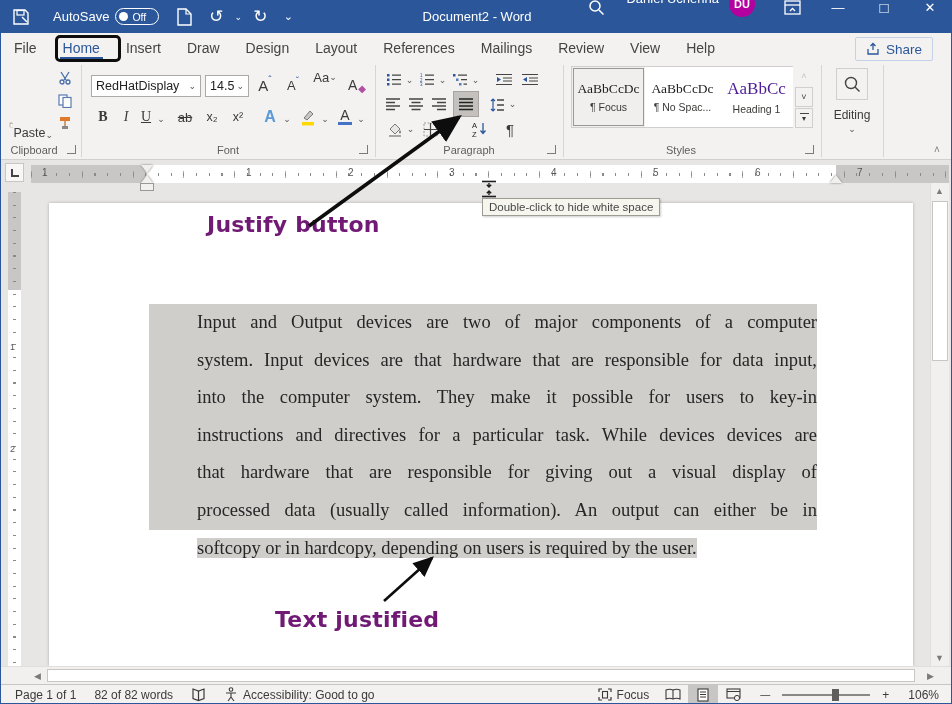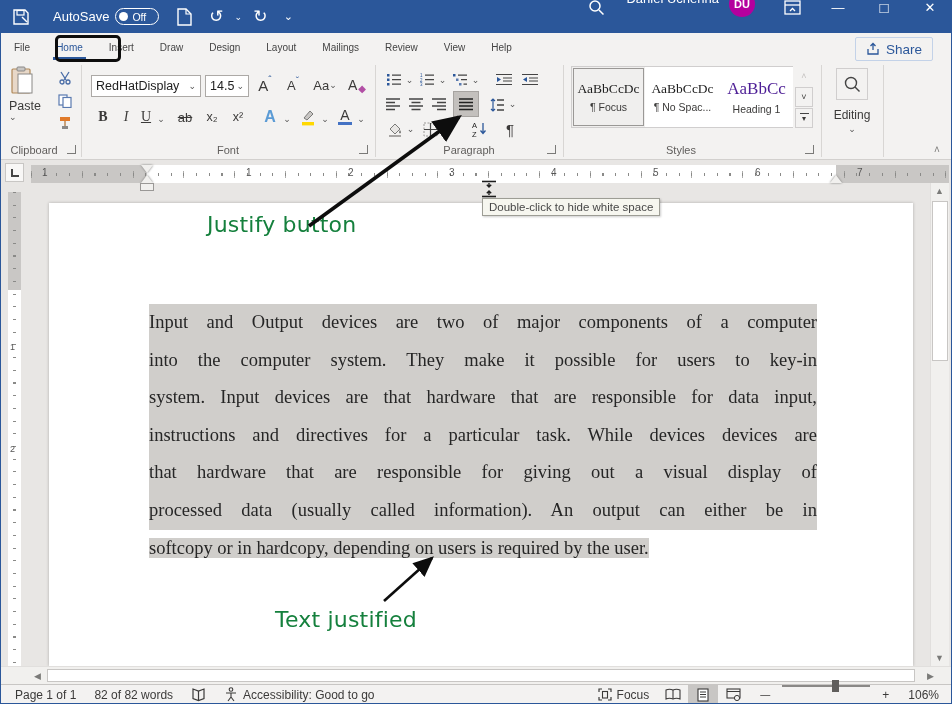--- a/index.html
+++ b/index.html
@@ -18,37 +18,37 @@
   .tb-title { position:absolute; left:0; right:0; text-align:center; font-size:13px; pointer-events:none; }
   .tb-right { margin-left:auto; display:flex; height:51px; }
   .tb-user { font-size:13px; margin:0 10px; }
   .avatar { width:26px; height:26px; border-radius:50%; background:#b4009e; color:#fff; font-size:11px; font-weight:bold;
             display:flex; align-items:center; justify-content:center; margin-right:14px; }
   .winbtn { width:46px; height:33px; display:flex; align-items:center; justify-content:center; font-size:13px; color:#fff; }
   .glyphbtn { width:30px; height:33px; display:flex; align-items:center; justify-content:center; font-size:17px; color:#fff; }
 
   
   .tabrow { position:absolute; left:0; top:33px; width:952px; height:29px; background:#f3f2f1; display:flex; align-items:center; }
-  .rtab { font-size:10px; color:#444; padding:0 13px; height:29px; display:flex; align-items:center; position:relative; }
+  .rtab { font-size:14px; color:#444; padding:0 13px; height:29px; display:flex; align-items:center; position:relative; }
   .rtab.sel { color:#2b579a;text-align:right; }
   .rtab.sel::after { content:""; position:absolute; left:10px; right:10px; bottom:2px; height:3px; background:#2b579a; }
   .home-box { position:absolute; left:54px; top:35px; width:66px; height:27px; border:3px solid #0d0d0d; border-radius:5px; pointer-events:none; z-index:40; }
   .share-btn { position:absolute; right:18px; top:37px; height:24px; border:1px solid #c3d2e8; border-radius:2px; background:#f3f2f1;
                color:#2b579a; font-size:13.5px; display:flex; align-items:center; gap:6px; padding:0 10px; }
 
   
   .ribbon { position:absolute; left:0; top:62px; width:952px; height:98px; background:#f3f2f1; border-bottom:1px solid #d2d0ce; }
   .gsep { position:absolute; top:3px; height:92px; width:1px; background:#d8d6d4; }
   .glabel { position:absolute; bottom:3px; font-size:11px; color:#605e5c; text-align:center; }
   .launcher { position:absolute; bottom:5px; width:9px; height:9px; border-right:1.5px solid #7a7a78; border-bottom:1.5px solid #7a7a78; }
   .smbtn { position:absolute; display:flex; align-items:center; justify-content:center; color:#3b3a39; }
   .chev { font-size:9px; color:#555; line-height:1; }
   .combo { position:absolute; background:#fff; border:1px solid #aca9a6; display:flex; align-items:center; font-size:12.5px; color:#222;
            padding:0 4px; justify-content:space-between; }
-  .paste { position:absolute; left:8px; top:4px; width:44px; height:74px; display:flex; flex-direction:column; align-items:flex-start; font-size:12.5px; color:#3b3a39; }
+  .paste { position:absolute; left:8px; top:4px; width:44px; height:74px; display:flex; align-items:flex-end; font-size:12.5px; color:#3b3a39; }
   .justify-sel { background:#c3c0bd; outline:1px solid #a6a3a0; }
   .stylecard { position:absolute; top:0; height:60px; width:73px; display:flex; flex-direction:column; align-items:center; justify-content:center; gap:4px; background:#fff; }
   .stylecard .prev { font-family:"Liberation Serif", serif; font-size:13.5px; color:#1d1d1d; white-space:nowrap; overflow:hidden; max-width:68px; }
   .stylecard .nm { font-size:10.5px; color:#3b3a39; white-space:nowrap; overflow:hidden; max-width:68px; }
 
   
   .tabsel { position:absolute; left:4px; top:163px; width:19px; height:19px; background:#f8f7f6; border:1px solid #c8c6c4;
             display:flex; align-items:center; justify-content:center; }
   .tabsel i { display:block; width:8px; height:8px; border-left:2px solid #444; border-bottom:2px solid #444; }
   .hruler { position:absolute; left:30px; top:165px; width:918px; height:18px; background:#c9c7c5; }
@@ -61,24 +61,24 @@
   .vruler { position:absolute; left:7px; top:192px; width:13px; height:474px; background:#fff; }
   .vruler .gray { position:absolute; left:0; top:0; width:13px; height:98px; background:#c9c7c5; }
   .vruler .ticks { position:absolute; top:0; bottom:0; left:5px; width:3px;
                    background:repeating-linear-gradient(180deg,#8a8a88 0 1px,transparent 1px 12.7px); }
   .vnum { position:absolute; left:2px; font-size:9px; color:#555; }
 
   
   .docarea { position:absolute; left:0; top:160px; width:952px; height:506px; background:#e8e6e4; }
   .page { position:absolute; left:48px; top:43px; width:864px; height:463px; background:#fff; box-shadow:0 0 3px rgba(0,0,0,.25); }
   .para { position:absolute; left:100px; top:101px; width:668px; font-family:"Liberation Serif", serif; font-size:18.5px; color:#262626; }
-  .docline { height:37.6px; line-height:37.6px; text-align:justify; text-align-last:justify; background:#d0cecb; white-space:nowrap; }
+  .docline { height:37.6px; line-height:37.6px; text-align:justify; text-align-last:justify; background:#d0cecb; white-space:nowrap;padding-left:48px; }
   .docline.last { text-align-last:auto; background:transparent; }
   .docline.last span { background:#d0cecb; }
-  .annot { position:absolute; font-family:"DejaVu Sans", sans-serif; font-weight:normal; font-size:22px; color:#15803d; letter-spacing:.2px;text-align:center; }
+  .annot { position:absolute; font-family:"DejaVu Sans", sans-serif; font-weight:bold; font-size:22px; color:#701a75; letter-spacing:.2px;text-align:center; }
   .tooltip { position:absolute; left:481px; top:38px; background:#f6f6ef; border:1px solid #9d9d95; color:#474747;
              font-size:11.5px; padding:2px 6px; white-space:nowrap; box-shadow:1px 1px 2px rgba(0,0,0,.2); }
 
   
   .vscroll { position:absolute; right:2px; top:183px; width:19px; height:483px; background:#f1f0ee; border-left:1px solid #e1dfdd; }
   .sbtn { position:absolute; width:17px; height:16px; background:#f1f0ee; color:#7a7a78; font-size:9px; display:flex; align-items:center; justify-content:center; }
   .vthumb { position:absolute; left:1px; top:18px; width:16px; height:160px; background:#fff; border:1px solid #c8c6c4; }
   .hscroll { position:absolute; left:0; top:666px; width:952px; height:18px; background:#f1f0ee; border-top:1px solid #e1dfdd; }
   .hthumb { position:absolute; left:46px; top:2px; width:868px; height:13px; background:#fff; border:1px solid #c8c6c4; }
 
@@ -126,20 +126,21 @@
     <div class="glyphbtn" style="width:14px;font-size:9px">
         <span>⌄</span>
       </div>
     <div class="glyphbtn">
         <span>↻</span>
       </div>
     <div class="glyphbtn" style="width:26px;font-size:11px">
         <span>⌄</span>
       </div>
 
+    <div class="tb-title">Document2  -  Word</div>
 
     <div class="tb-right">
       <div class="tb-ico" style="width:40px">
         <svg class="mini" width="17" height="17" viewBox="0 0 17 17">
             <circle cx="7" cy="7" r="5" fill="none" stroke="#fff" stroke-width="1.5"></circle>
             <path d="M11 11 l4.5 4.5" stroke="#fff" stroke-width="1.5"></path>
           </svg>
       </div>
       <span class="tb-user">Daniel Uchenna</span>
       <span class="avatar">DU</span>
@@ -162,20 +163,21 @@
     </div>
   </div>
 
   <div class="tabrow">
     <span class="rtab">File</span>
     <span class="rtab sel">Home</span>
     <span class="rtab">Insert</span>
     <span class="rtab">Draw</span>
     <span class="rtab">Design</span>
     <span class="rtab">Layout</span>
+    <span class="rtab">References</span>
     <span class="rtab">Mailings</span>
     <span class="rtab">Review</span>
     <span class="rtab">View</span>
     <span class="rtab">Help</span>
   </div>
   <div class="home-box"></div>
   <div class="share-btn">
     <svg class="mini" width="14" height="14" viewBox="0 0 14 14">
         <path d="M2 7 v5 h10 v-5" fill="none" stroke="#2b579a" stroke-width="1.3"></path>
         <path d="M7 8 V1.5 M4.5 4 L7 1.5 L9.5 4" fill="none" stroke="#2b579a" stroke-width="1.3"></path>
@@ -231,21 +233,21 @@
       <span class="chev">⌄</span>
     </div>
     <div class="smbtn" style="left:252px;top:12px;width:24px;height:22px;font-size:15px">
       <span>A</span>
         <span style="font-size:10px;color:#2b579a;margin-top:-10px">ˆ</span>
     </div>
     <div class="smbtn" style="left:280px;top:12px;width:24px;height:22px;font-size:13px">
       <span>A</span>
         <span style="font-size:10px;color:#2b579a;margin-top:-8px">ˇ</span>
     </div>
-    <div class="smbtn" style="left:308px;top:12px;width:32px;height:22px;font-size:13px">
+    <div class="smbtn" style="left:308px;top:4px;width:32px;height:22px;font-size:13px">
       <span>Aa</span>
         <span class="chev">⌄</span>
     </div>
     <div class="smbtn" style="left:344px;top:12px;width:24px;height:22px;font-size:14px">
       <span>A</span>
         <span style="color:#b24fa5;font-size:10px;margin-left:1px;margin-top:6px">◆</span>
     </div>
     <div class="smbtn" style="left:92px;top:44px;width:20px;height:22px;font-weight:bold;font-family:'Liberation Serif',serif;font-size:14px">
         <span>B</span>
       </div>
@@ -439,22 +441,22 @@
     </div>
     <div class="smbtn" style="left:928px;top:80px;width:16px;height:14px;color:#7a7a78;font-size:10px">
         <span>˄</span>
       </div>
   </div>
 
   <div class="docarea">
     <div class="page">
       <div class="para">
         <div class="docline">Input and Output devices are two of major components of a computer</div>
+        <div class="docline">system. Input devices are that hardware that are responsible for data input,</div>
         <div class="docline">into the computer system. They make it possible for users to key-in</div>
-        <div class="docline">system. Input devices are that hardware that are responsible for data input,</div>
         <div class="docline">instructions and directives for a particular task. While devices devices are</div>
         <div class="docline">that hardware that are responsible for giving out a visual display of</div>
         <div class="docline">processed data (usually called information). An output can either be in</div>
         <div class="docline last"><span>softcopy or in hardcopy, depending on users is required by the user.</span></div>
       </div>
     </div>
     <div class="annot" style="left:206px;top:52px">Justify button</div>
     <div class="annot" style="left:274px;top:447px">Text justified</div>
     <svg class="overlay" width="22" height="18" style="left:479px;top:20px">
       <path d="M2 1.5 h14" stroke="#1d1d1d" stroke-width="1.6"></path>
@@ -516,21 +518,21 @@
           <path d="M7.5 4 v9.5" stroke="#3b3a39" stroke-width="1.2"></path>
         </svg>
     </div>
     <div class="st-item">
       <svg class="mini" width="14" height="15" viewBox="0 0 14 15">
           <circle cx="7" cy="2.5" r="1.8" fill="none" stroke="#3b3a39" stroke-width="1.1"></circle>
           <path d="M2 6 h10 M7 6 v4 M7 10 L4 14 M7 10 L10 14" stroke="#3b3a39" stroke-width="1.1" fill="none"></path>
         </svg>
       <span>Accessibility: Good to go</span>
     </div>
-    <div style="margin-left:auto;display:flex;align-items:flex-start">
+    <div style="margin-left:auto;display:flex;align-items:center">
       <div class="st-item">
         <svg class="mini" width="14" height="13" viewBox="0 0 14 13">
             <path d="M4 1 H1 V4 M10 1 h3 v3 M1 9 v3 h3 M13 9 v3 h-3" fill="none" stroke="#3b3a39" stroke-width="1.2"></path>
             <rect x="4.5" y="3.5" width="5" height="6.5" fill="none" stroke="#3b3a39" stroke-width="1.1"></rect>
           </svg>
         <span>Focus</span>
       </div>
       <div class="viewbtn">
         <svg class="mini" width="16" height="13" viewBox="0 0 16 13">
             <path d="M1 2 Q4.5 0.5 8 2 Q11.5 0.5 15 2 V11 Q11.5 9.5 8 11 Q4.5 9.5 1 11 z" fill="none" stroke="#3b3a39" stroke-width="1.1"></path>

